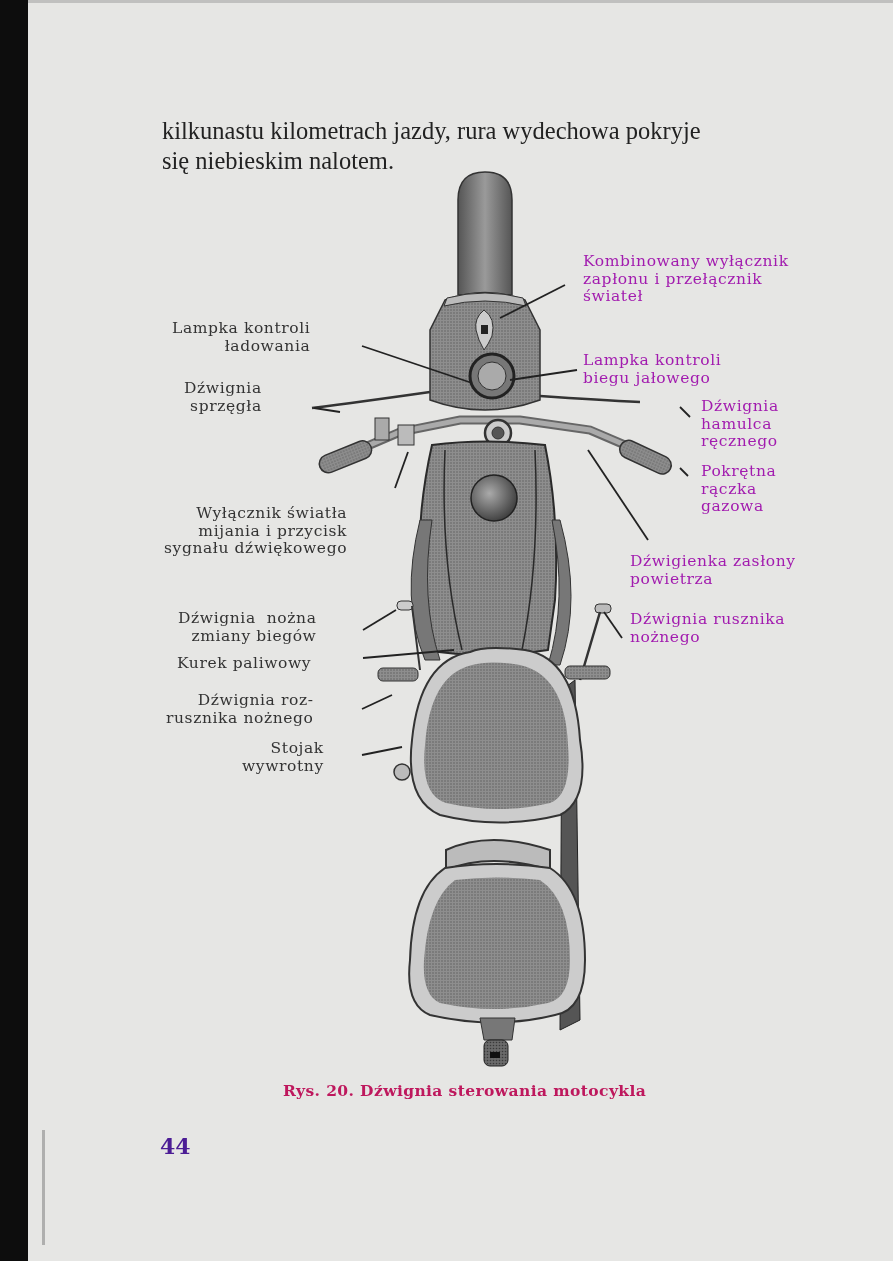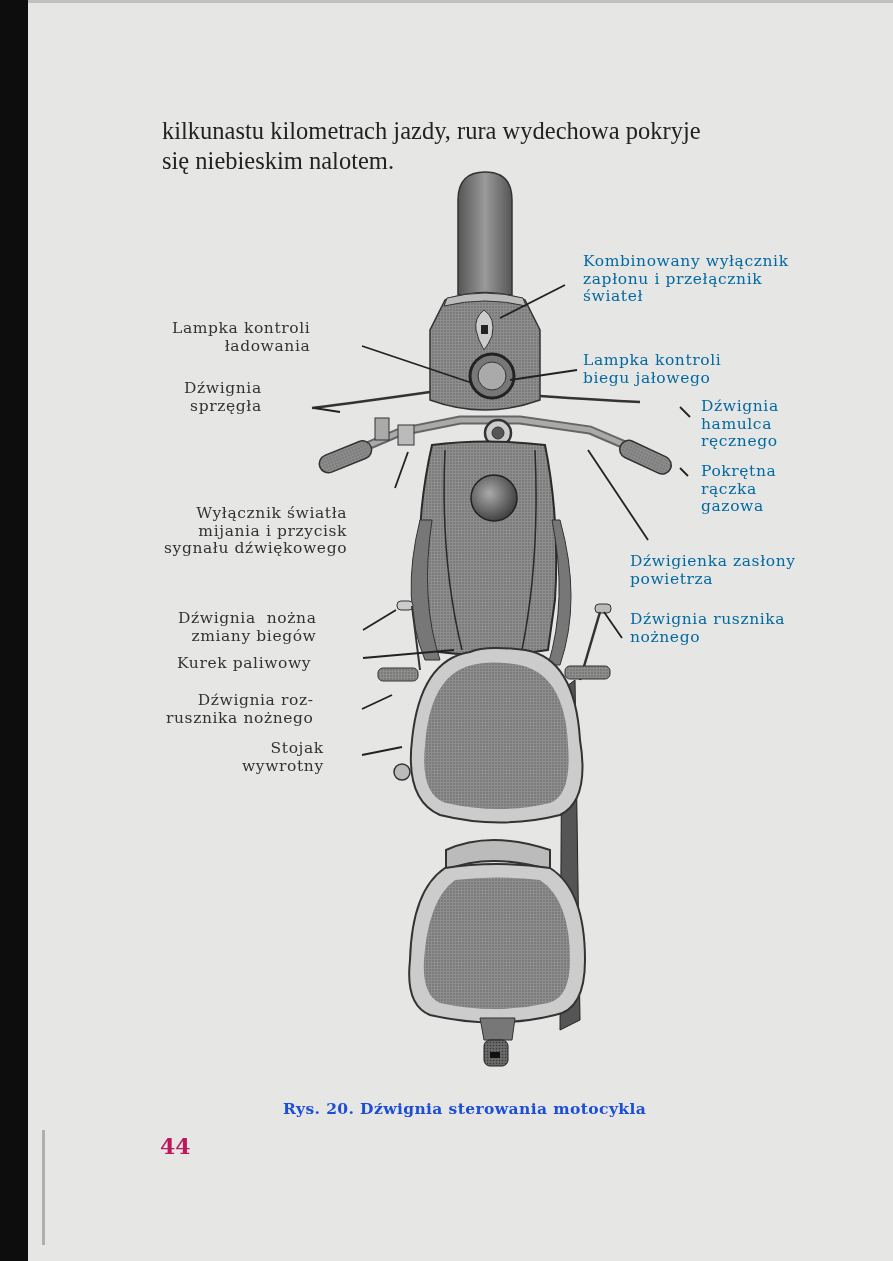--- a/index.html
+++ b/index.html
@@ -15,29 +15,29 @@
 
   .body-text {
     position: absolute; left: 162px; top: 108px; width: 720px;
     font-family: Liberation Serif, serif; font-size: 24.5px; line-height: 30px; color: #222; margin-top: 8px;
   }
   .label {
     position: absolute; font-family: "DejaVu Serif", serif; font-size: 15.5px; line-height: 17.5px;
     color: #333; letter-spacing: 0.6px; white-space: pre;
   }
   .label.right { text-align: right; }
-  .label.light { color: #0369a1; }
+  .label.light { color: #a21caf; }
 
   .caption {
     position: absolute; left: 283px; top: 1081px;
-    font-family: "DejaVu Serif", serif; font-weight: bold; font-size: 15.5px; color: #1d4ed8; letter-spacing: .4px; margin-top: 18px;
+    font-family: "DejaVu Serif", serif; font-weight: bold; font-size: 15.5px; color: #be185d; letter-spacing: .4px;
   }
   .page-number {
     position: absolute; left: 160px; top: 1133px;
-    font-family: "DejaVu Serif", serif; font-size: 22px; font-weight: bold; color: #be185d;
+    font-family: "DejaVu Serif", serif; font-size: 22px; font-weight: bold; color: #4c1d95;
   }
   svg.figure { position: absolute; left: 0; top: 0; }
 </style>
 </head>
 <body>
 
 <div class="scan-edge"></div>
 <div class="top-shadow"></div>
 <div class="fold-line"></div>
 

